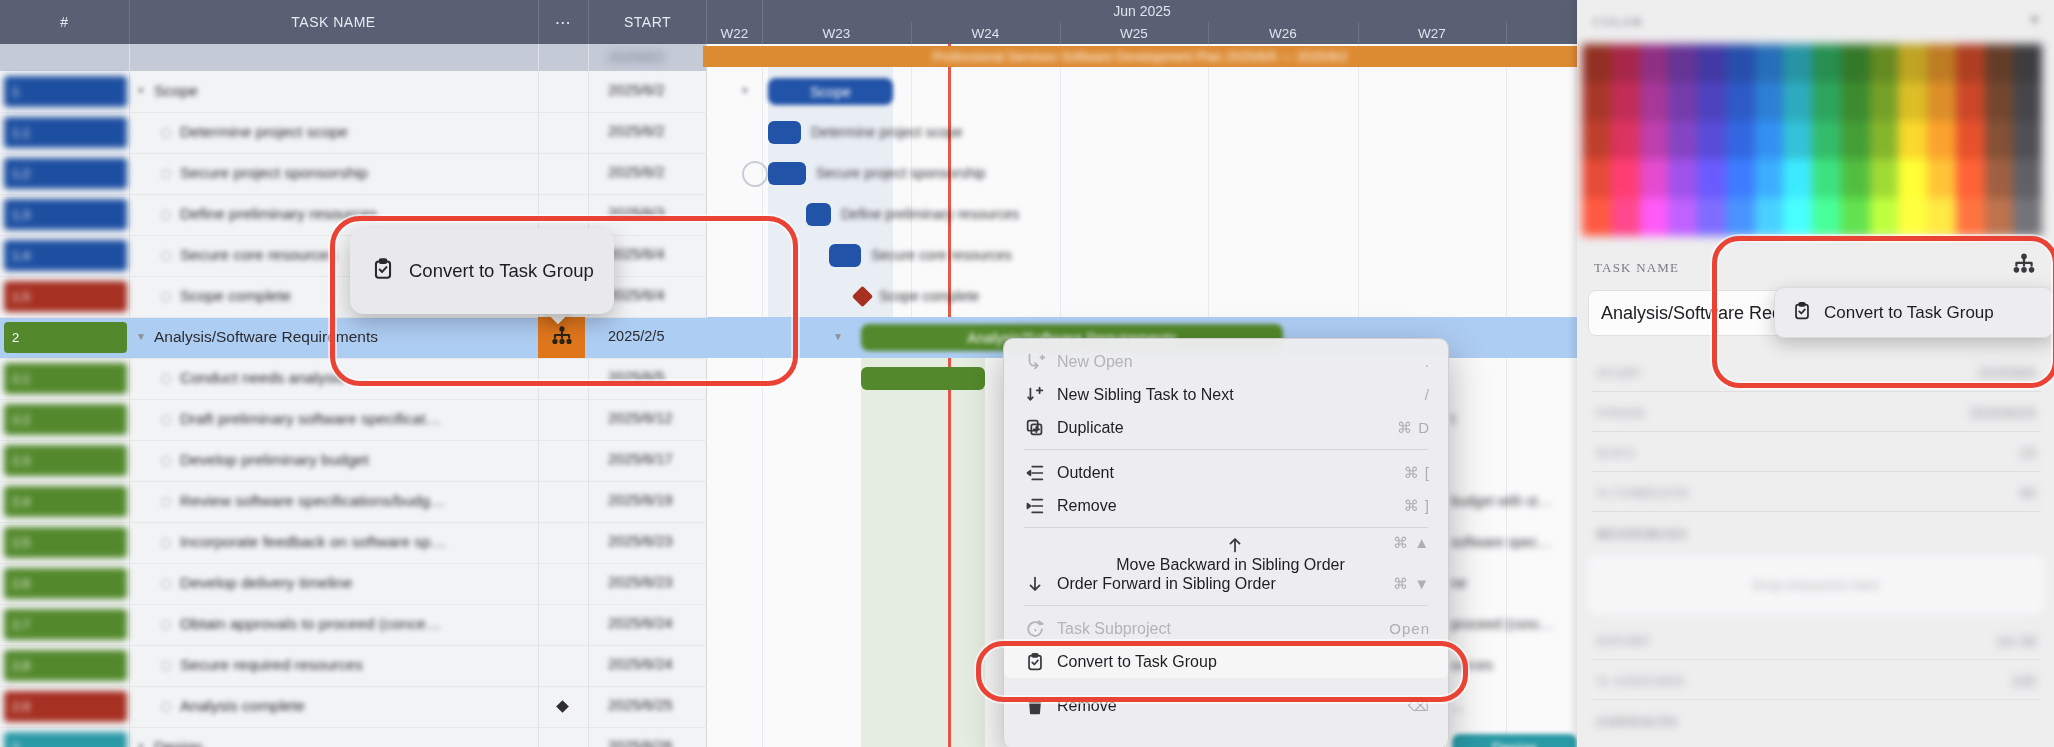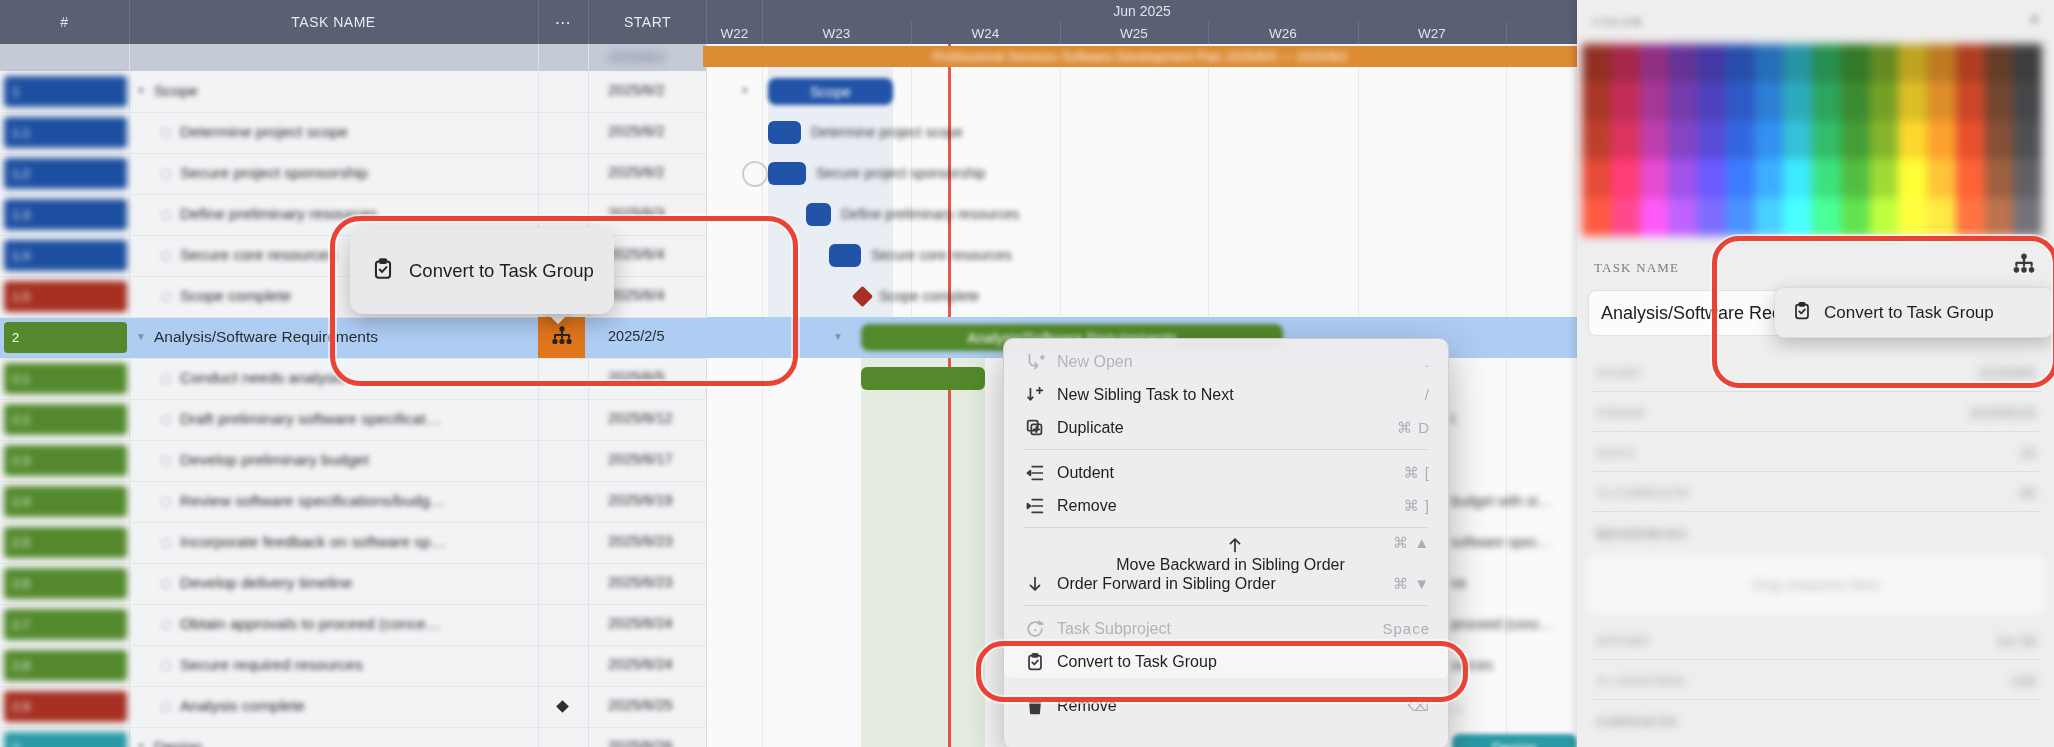--- a/index.html
+++ b/index.html
@@ -375,21 +375,21 @@
         <div class="msep" style="top: 266px;"></div>
         <div class="mi disabled" style="top: 273px;">
           <div class="ic">
             <svg width="22" height="22" viewBox="0 0 24 24" stroke="#b4b4b8" stroke-width="1.9" stroke-linecap="round" stroke-linejoin="round">
               <path d="M19.5 12a7.5 7.5 0 1 1-3-6" fill="none"></path>
               <path d="M16 3.5l1 3.5 3.5-.5z" fill="#b4b4b8"></path>
               <path d="M10 10l6 4-3 .7-.7 3z" fill="#b4b4b8" stroke="#fff" stroke-width="1"></path>
             </svg>
           </div>
           <div class="lbl">Task Subproject</div>
-          <div class="sc">Space</div>
+          <div class="sc">Open</div>
         </div>
         <div class="mi hl" style="top: 306px;">
           <div class="ic">
             <svg width="22" height="22" viewBox="0 0 24 24" stroke="#3a3a3c" stroke-width="1.9" stroke-linecap="round" stroke-linejoin="round">
               <rect x="5.5" y="5" width="13" height="15" rx="2.5" fill="none"></rect>
               <rect x="9" y="3" width="6" height="3.5" rx="1.2" fill="#3a3a3c"></rect>
               <path d="M9 12.5l2.2 2.2 4-4.4" fill="none"></path>
             </svg>
           </div>
           <div class="lbl">Convert to Task Group</div>

